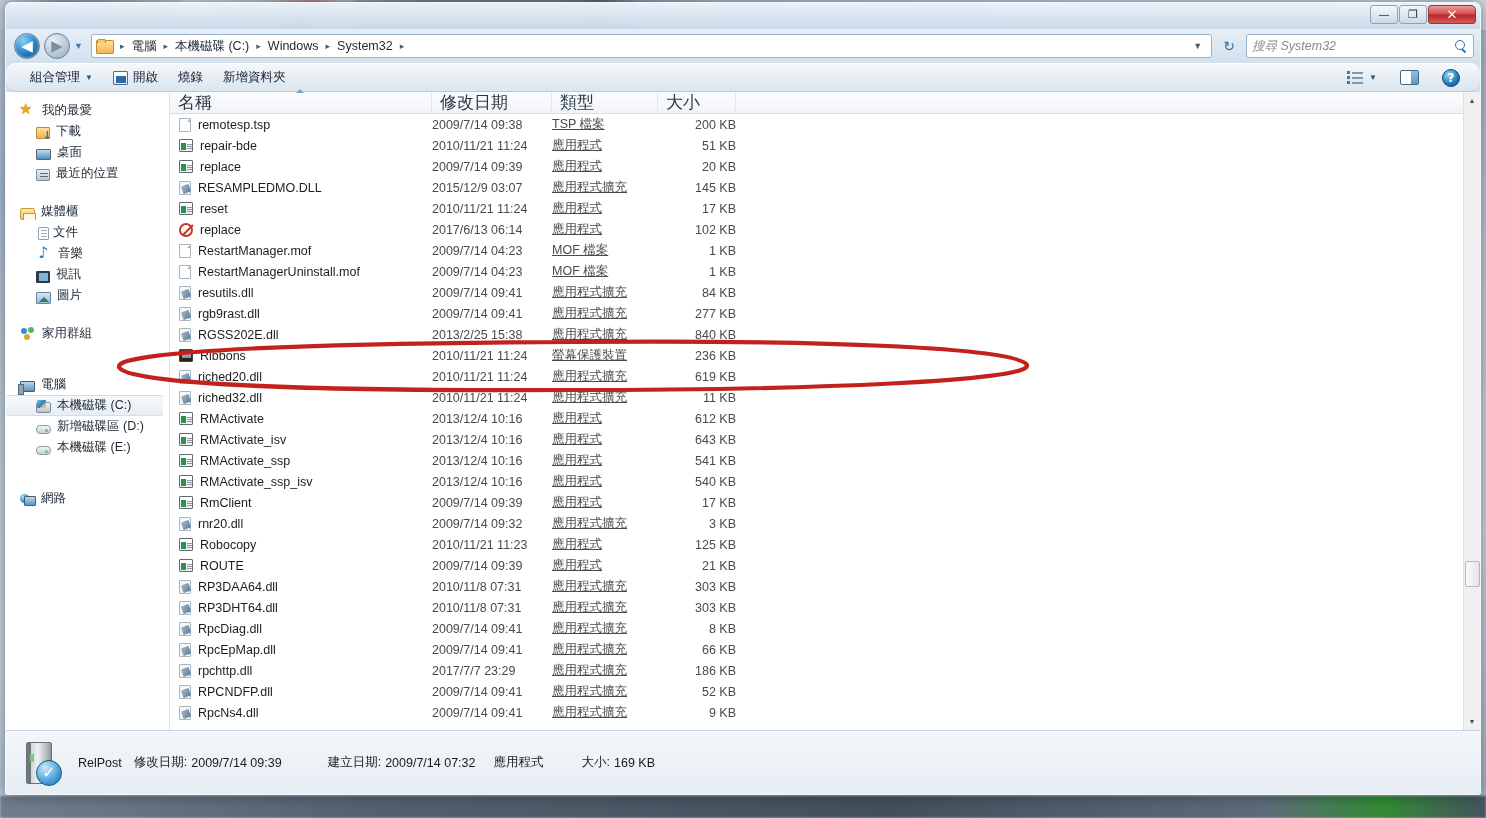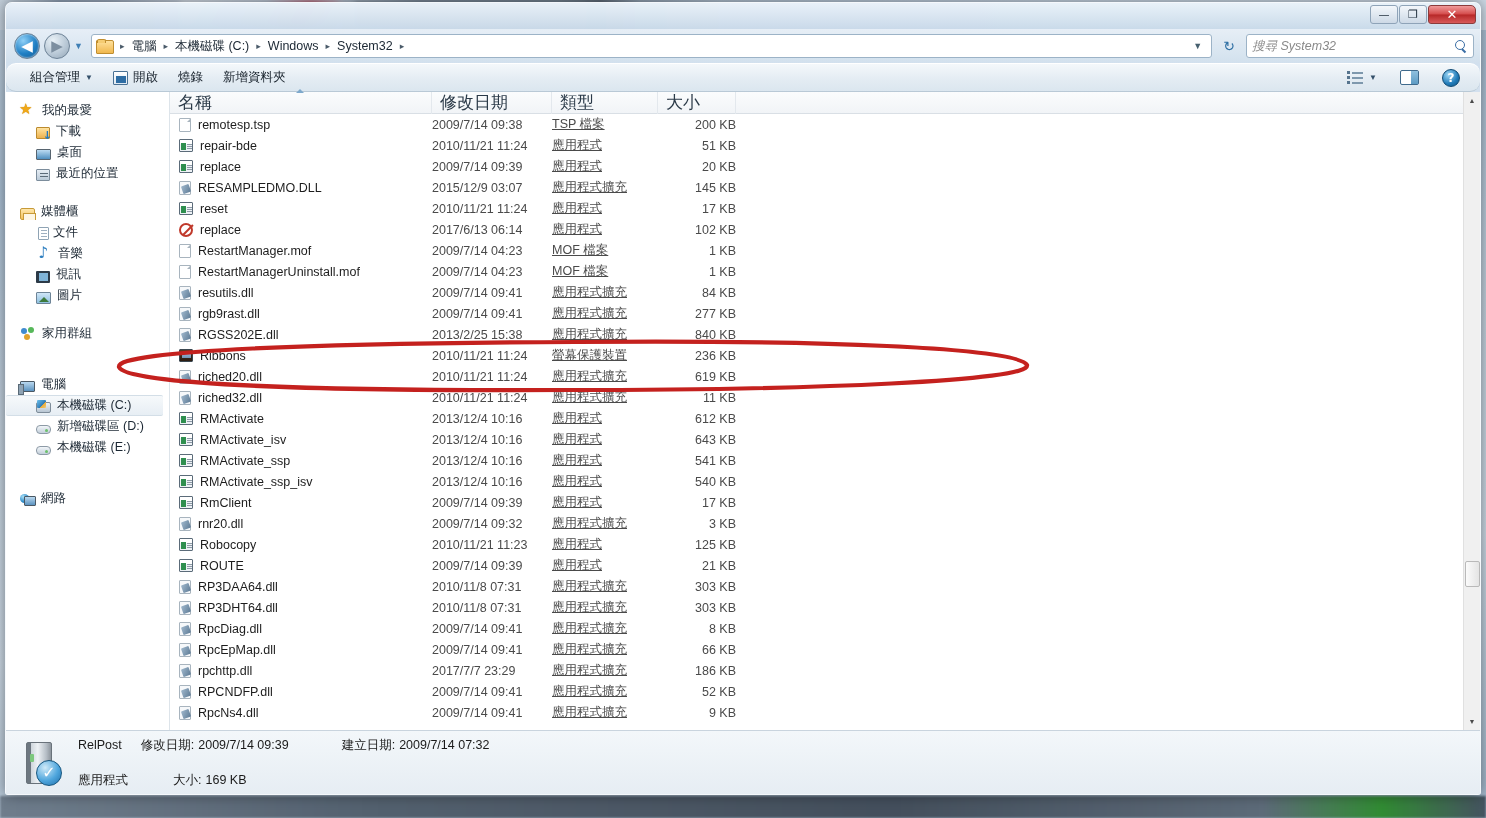--- a/index.html
+++ b/index.html
@@ -437,24 +437,24 @@
     position: absolute; left: 14px; top: 20px; width: 26px; height: 26px;
     border-radius: 50%;
     background: radial-gradient(circle at 34% 28%, #cfeaf8, #4fa6dd 55%, #1e6da8);
     border: 1px solid #16567f;
     display: flex; align-items: center; justify-content: center;
   }
   .st-icon .check::after {
     content: "✓"; color: #fff; font-size: 16px; font-weight: bold; line-height: 1;
     font-family: "DejaVu Sans", sans-serif;
   }
-  .st-text { display: flex; flex-direction: column; gap: 18px; }
+  .st-text { display: flex; flex-direction: row; gap: 18px; }
   .st-line { display: flex; align-items: center; font-size: 12.5px; color: #1a1a1a; }
   .st-name { font-weight: normal; margin-right: 12px; }
-  .st-lbl { margin-right: 4px; margin-left: 7px; }
+  .st-lbl { margin-right: 4px; }
   .st-gap { display: inline-block; width: 46px; }
   .st-pad { display: inline-block; width: 26px; }
 
   
   .annot {
     position: absolute; left: 113px; top: 338px; width: 920px; height: 56px;
     pointer-events: none; z-index: 50;
   }
 </style>
 </head>

